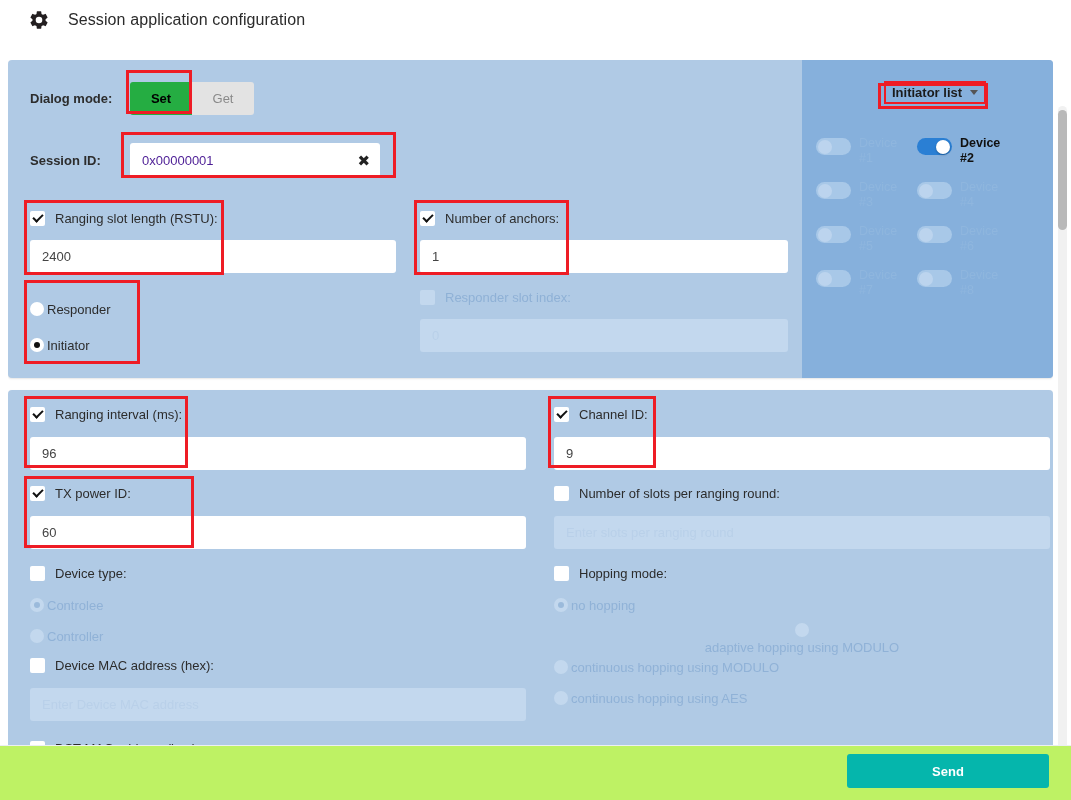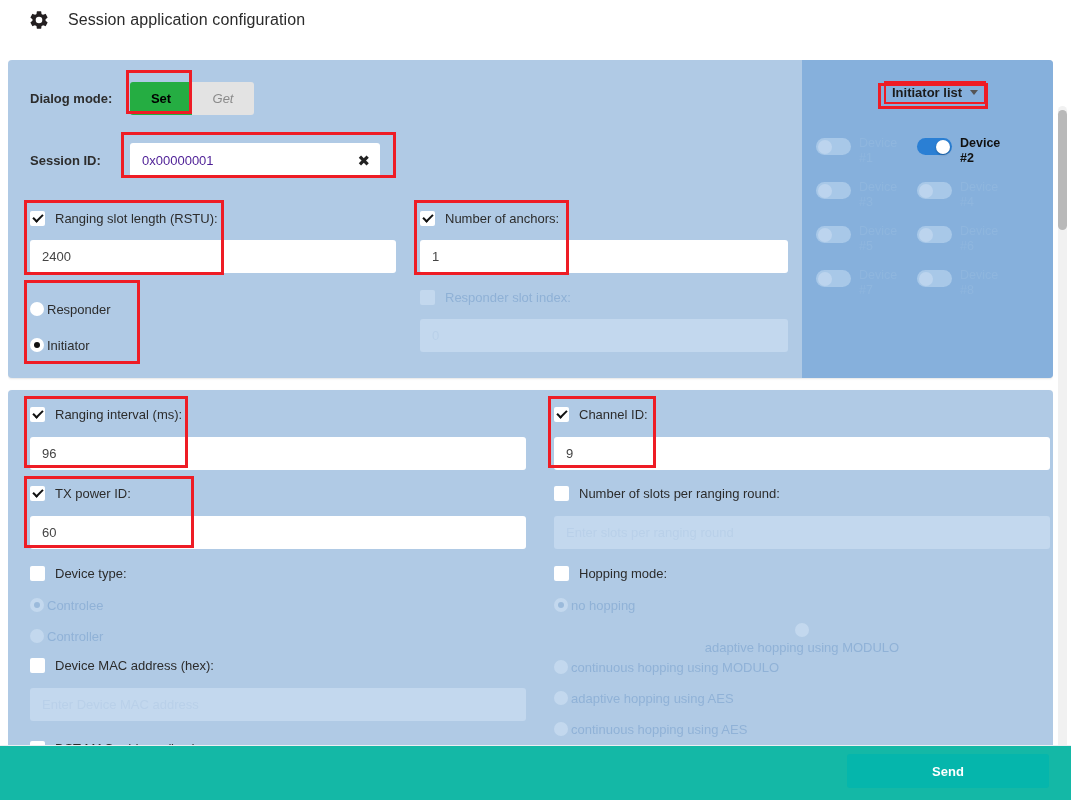--- a/index.html
+++ b/index.html
@@ -120,21 +120,21 @@
   #dialog-mode-label { width:100px; font-weight:bold; font-size:13px; color:#2c2c2c; }
   .seg-wrap { display:flex; }
   #btn-set {
     width:62px;height:33px;border:none;border-radius:3px 0 0 3px;
     background:#25ad42;color:#000000;font-weight:bold;font-size:13px;
     font-family:"Liberation Sans", sans-serif;cursor:pointer;
   }
   #btn-get {
     width:62px;height:33px;border:none;border-radius:0 3px 3px 0;
     background:#e3e3e3;color:#8a8a8a;font-size:13px;
-    font-family:"Liberation Sans", sans-serif;cursor:pointer;font-style:italic;
+    font-family:"Liberation Sans", sans-serif;cursor:pointer;
   }
 
   
   #session-id-row { position:absolute; left:22px; top:83px; display:flex; align-items:center; }
   #session-id-label { width:100px; font-weight:bold; font-size:13px; color:#2c2c2c; }
   #session-id-field {
     width:250px;height:34px;background:#ffffff;border:none;border-radius:3px;
     display:flex;align-items:center;padding:0 10px;
   }
   #session-id-field input {
@@ -186,21 +186,21 @@
   .rdo-label.dim { color:#90b2d7; }
 
   
   .hl { position:absolute; border:3px solid #ee1c25; pointer-events:none; z-index:40; }
 
   
   #footer {
     position:absolute;
     left:0; bottom:0;
     width:1071px; height:55px;
-    background:#14b8a6;
+    background:#bef264;
     border-top:1px solid #eceff2;
   }
   #send-button {
     position:absolute; right:22px; top:8px;
     width:202px; height:34px;
     background:#05b6ac; color:#ffffff;
     border:none; border-radius:3px;
     font-size:13px; font-weight:bold;
     font-family:"Liberation Sans", sans-serif;
     cursor:pointer;
@@ -455,24 +455,20 @@
         <div class="radio-line" style="margin-top:5px;flex-direction:column;">
           <span class="rdo dim"></span>
           <span class="rdo-label dim">adaptive hopping using MODULO</span>
         </div>
         <div class="radio-line" style="margin-top:5px;">
           <span class="rdo dim"></span>
           <span class="rdo-label dim">continuous hopping using MODULO</span>
         </div>
         <div class="radio-line" style="margin-top:5px;">
           <span class="rdo dim"></span>
-          <span class="rdo-label dim">adaptive hopping using AES</span>
-        </div>
-        <div class="radio-line" style="margin-top:5px;">
-          <span class="rdo dim"></span>
           <span class="rdo-label dim">continuous hopping using AES</span>
         </div>
       </div>
 
       <div class="hl" style="left:16px;  top:6px;  width:164px; height:72px;"></div>
       <div class="hl" style="left:540px; top:6px;  width:108px; height:72px;"></div>
       <div class="hl" style="left:16px;  top:86px; width:170px; height:72px;"></div>
     </div>
 
   </div>

